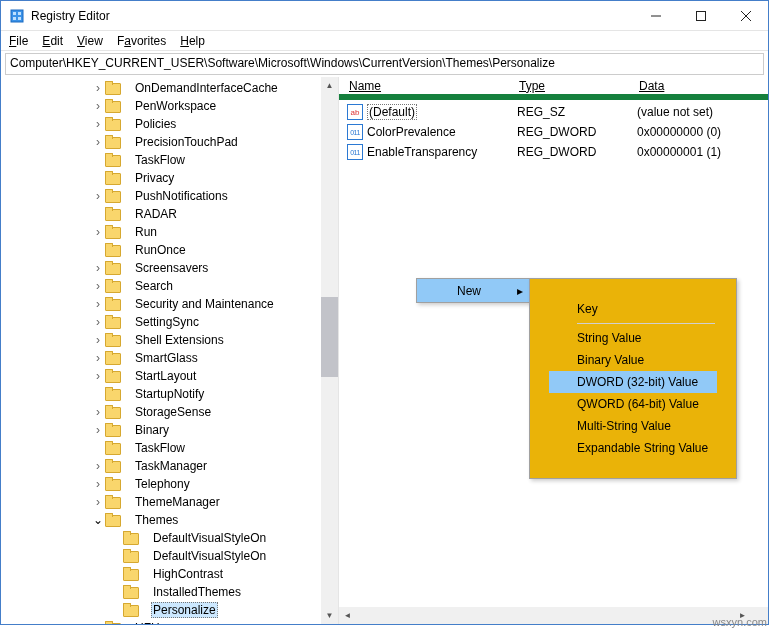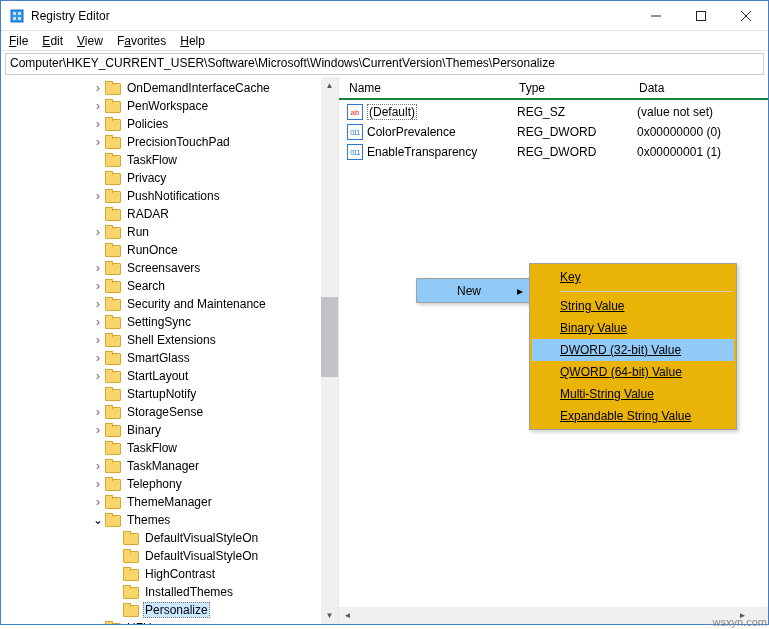--- a/index.html
+++ b/index.html
@@ -11,21 +11,21 @@
     .win-btns { display:flex; height:100%; }
     .win-btn { width: 45px; display:flex; align-items:center; justify-content:center; font-size:10px;}
     .win-btn svg { stroke:#222; stroke-width:1;}
     .menubar { height: 20px; display:flex; gap:14px; padding-left:8px; align-items:center; background:#fff;border-bottom:1px solid #e5e5e5;}
     .menubar span { font-size:12px; }
     .menubar span u { text-decoration: underline;}
     .addressbar { height: 22px; border:1px solid #ccc; margin:2px 4px; padding:2px 4px; font-size:12px; white-space:nowrap; overflow:hidden;}
     .content { display:flex; height: 547px; position:relative;}
     .tree-pane { width: 338px; border-right:1px solid #e5e5e5; overflow-y:auto; overflow-x:hidden; position:relative; padding-top:2px;}
     .list-pane { flex:1; position:relative; }
-    .list-header { display:flex; border-bottom:2px solid #15803d; height:23px; align-items:center;padding-left:8px;}
+    .list-header { display:flex; border-bottom:6px solid #15803d; height:23px; align-items:center;padding-left:8px;text-decoration:underline;}
     .lh-col { font-size:12px; padding:4px 2px;}
     .lh-name { width: 170px;}
     .lh-type { width: 120px;}
     .lh-data { width: 100px;}
     .list-rows { padding-top:2px;}
     .list-row { display:flex; height:20px; align-items:center; padding-left:8px;}
     .val-icon { width:16px; height:16px; margin-right:4px; display:inline-flex;align-items:center;justify-content:center;border:1px solid #2b79d3; font-size:8px; background:#fff;}
     .val-icon.str { color:#d33; }
     .val-icon.bin { color:#2b79d3; font-size:7px; letter-spacing:-0.5px;}
     .cell-name { width:150px; }
@@ -33,31 +33,31 @@
     .cell-data { width:120px;}
     .default-name { border:1px dotted #777; padding:0 1px;}
     
     
     .tree-row { display:flex; align-items:center; height:18px; white-space:nowrap;}
     .tg { width: 14px; text-align:center; color:#666; cursor:pointer; font-size:12px; flex-shrink:0;}
     .tg.empty { visibility:hidden;}
     .folder-icon { width:16px; height:14px; margin-right:4px; flex-shrink:0; display:inline-block; position:relative;}
     .folder-icon::before {content:""; position:absolute; left:0; top:2px; width:14px; height:10px; background:#f9d66c; border:1px solid #d6a830; border-radius:1px;}
     .folder-icon::after {content:""; position:absolute; left:0; top:0; width:6px; height:3px; background:#f9d66c; border:1px solid #d6a830; border-bottom:none; border-radius:1px 1px 0 0;}
-    .tree-label { padding:0 2px;}
+    .tree-label { padding:0 2px;margin-left:8px;}
     .tree-label.selected { background:#cce8ff; border:1px dotted #777; padding:0 1px;}
     .indent { width:18px; flex-shrink:0;}
     
     
     .ctx-menu { position:absolute; background:#eab308; border:1px solid #a0a0a0; box-shadow:2px 2px 4px rgba(0,0,0,0.2); z-index:10;}
     .ctx-new { left:415px; top:201px; width:114px; height:25px;}
     .ctx-new-row { display:flex; align-items:center; height:23px; background:#91c9f7; margin:0;}
     .ctx-new-row .lbl { flex:1; text-align:center; padding-left:10px;}
     .ctx-new-row .arrow { width:18px; text-align:center;}
-    .ctx-sub { left:528px; top:186px; width:208px; padding:2px;text-decoration:underline;}
+    .ctx-sub { left:528px; top:201px; width:208px; padding:19px;}
     .ctx-item { height:22px; display:flex; align-items:center; padding-left:28px;}
     .ctx-sep { height:1px; background:#d0d0d0; margin:3px 2px 3px 28px;}
     .ctx-item.hi { background:#91c9f7;}
     
     
     .vsb { position:absolute; right:0; top:0; width:17px; height:100%; background:#f0f0f0;}
     .vsb-btn { width:17px; height:17px; background:#f0f0f0; display:flex;align-items:center;justify-content:center; font-size:8px;color:#555;}
     .vsb-thumb { position:absolute; left:0; width:17px; background:#c2c3c9;}
     .hsb { position:absolute; left:0; bottom:0; right:17px; height:17px; background:#f0f0f0;}
     .hsb-btn { width:17px; height:17px; display:inline-flex;align-items:center;justify-content:center;font-size:8px;color:#555;}

